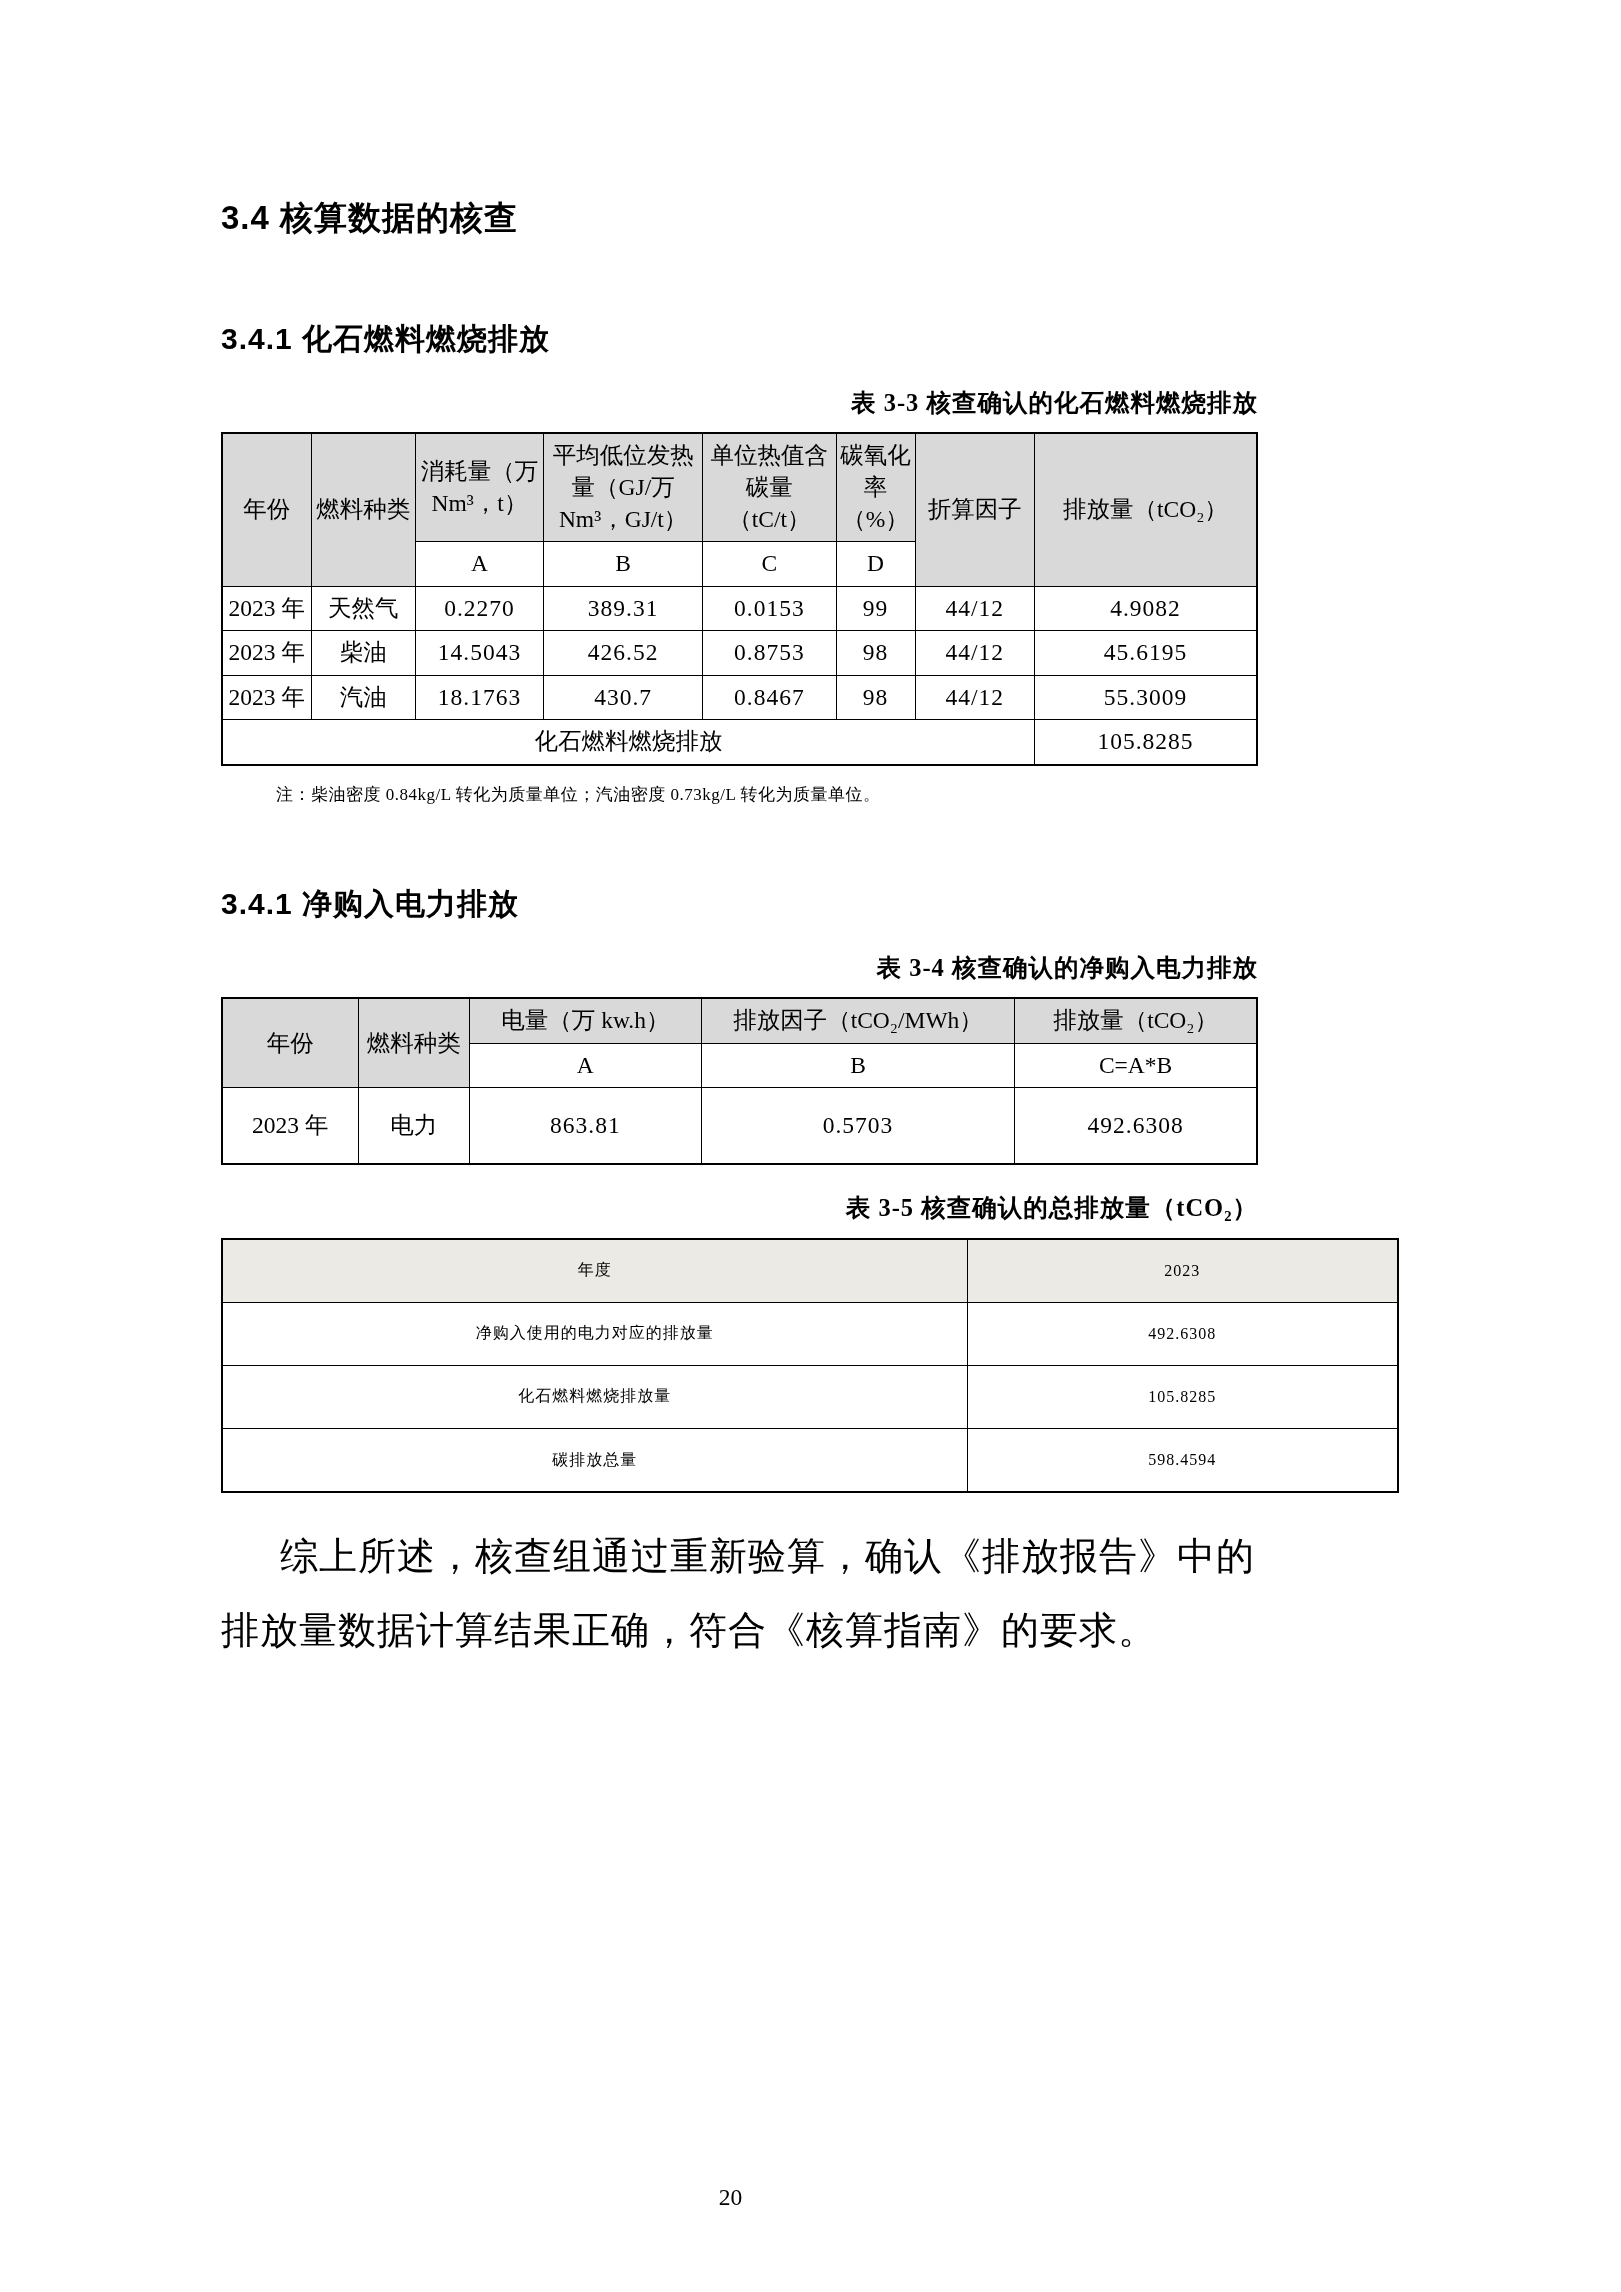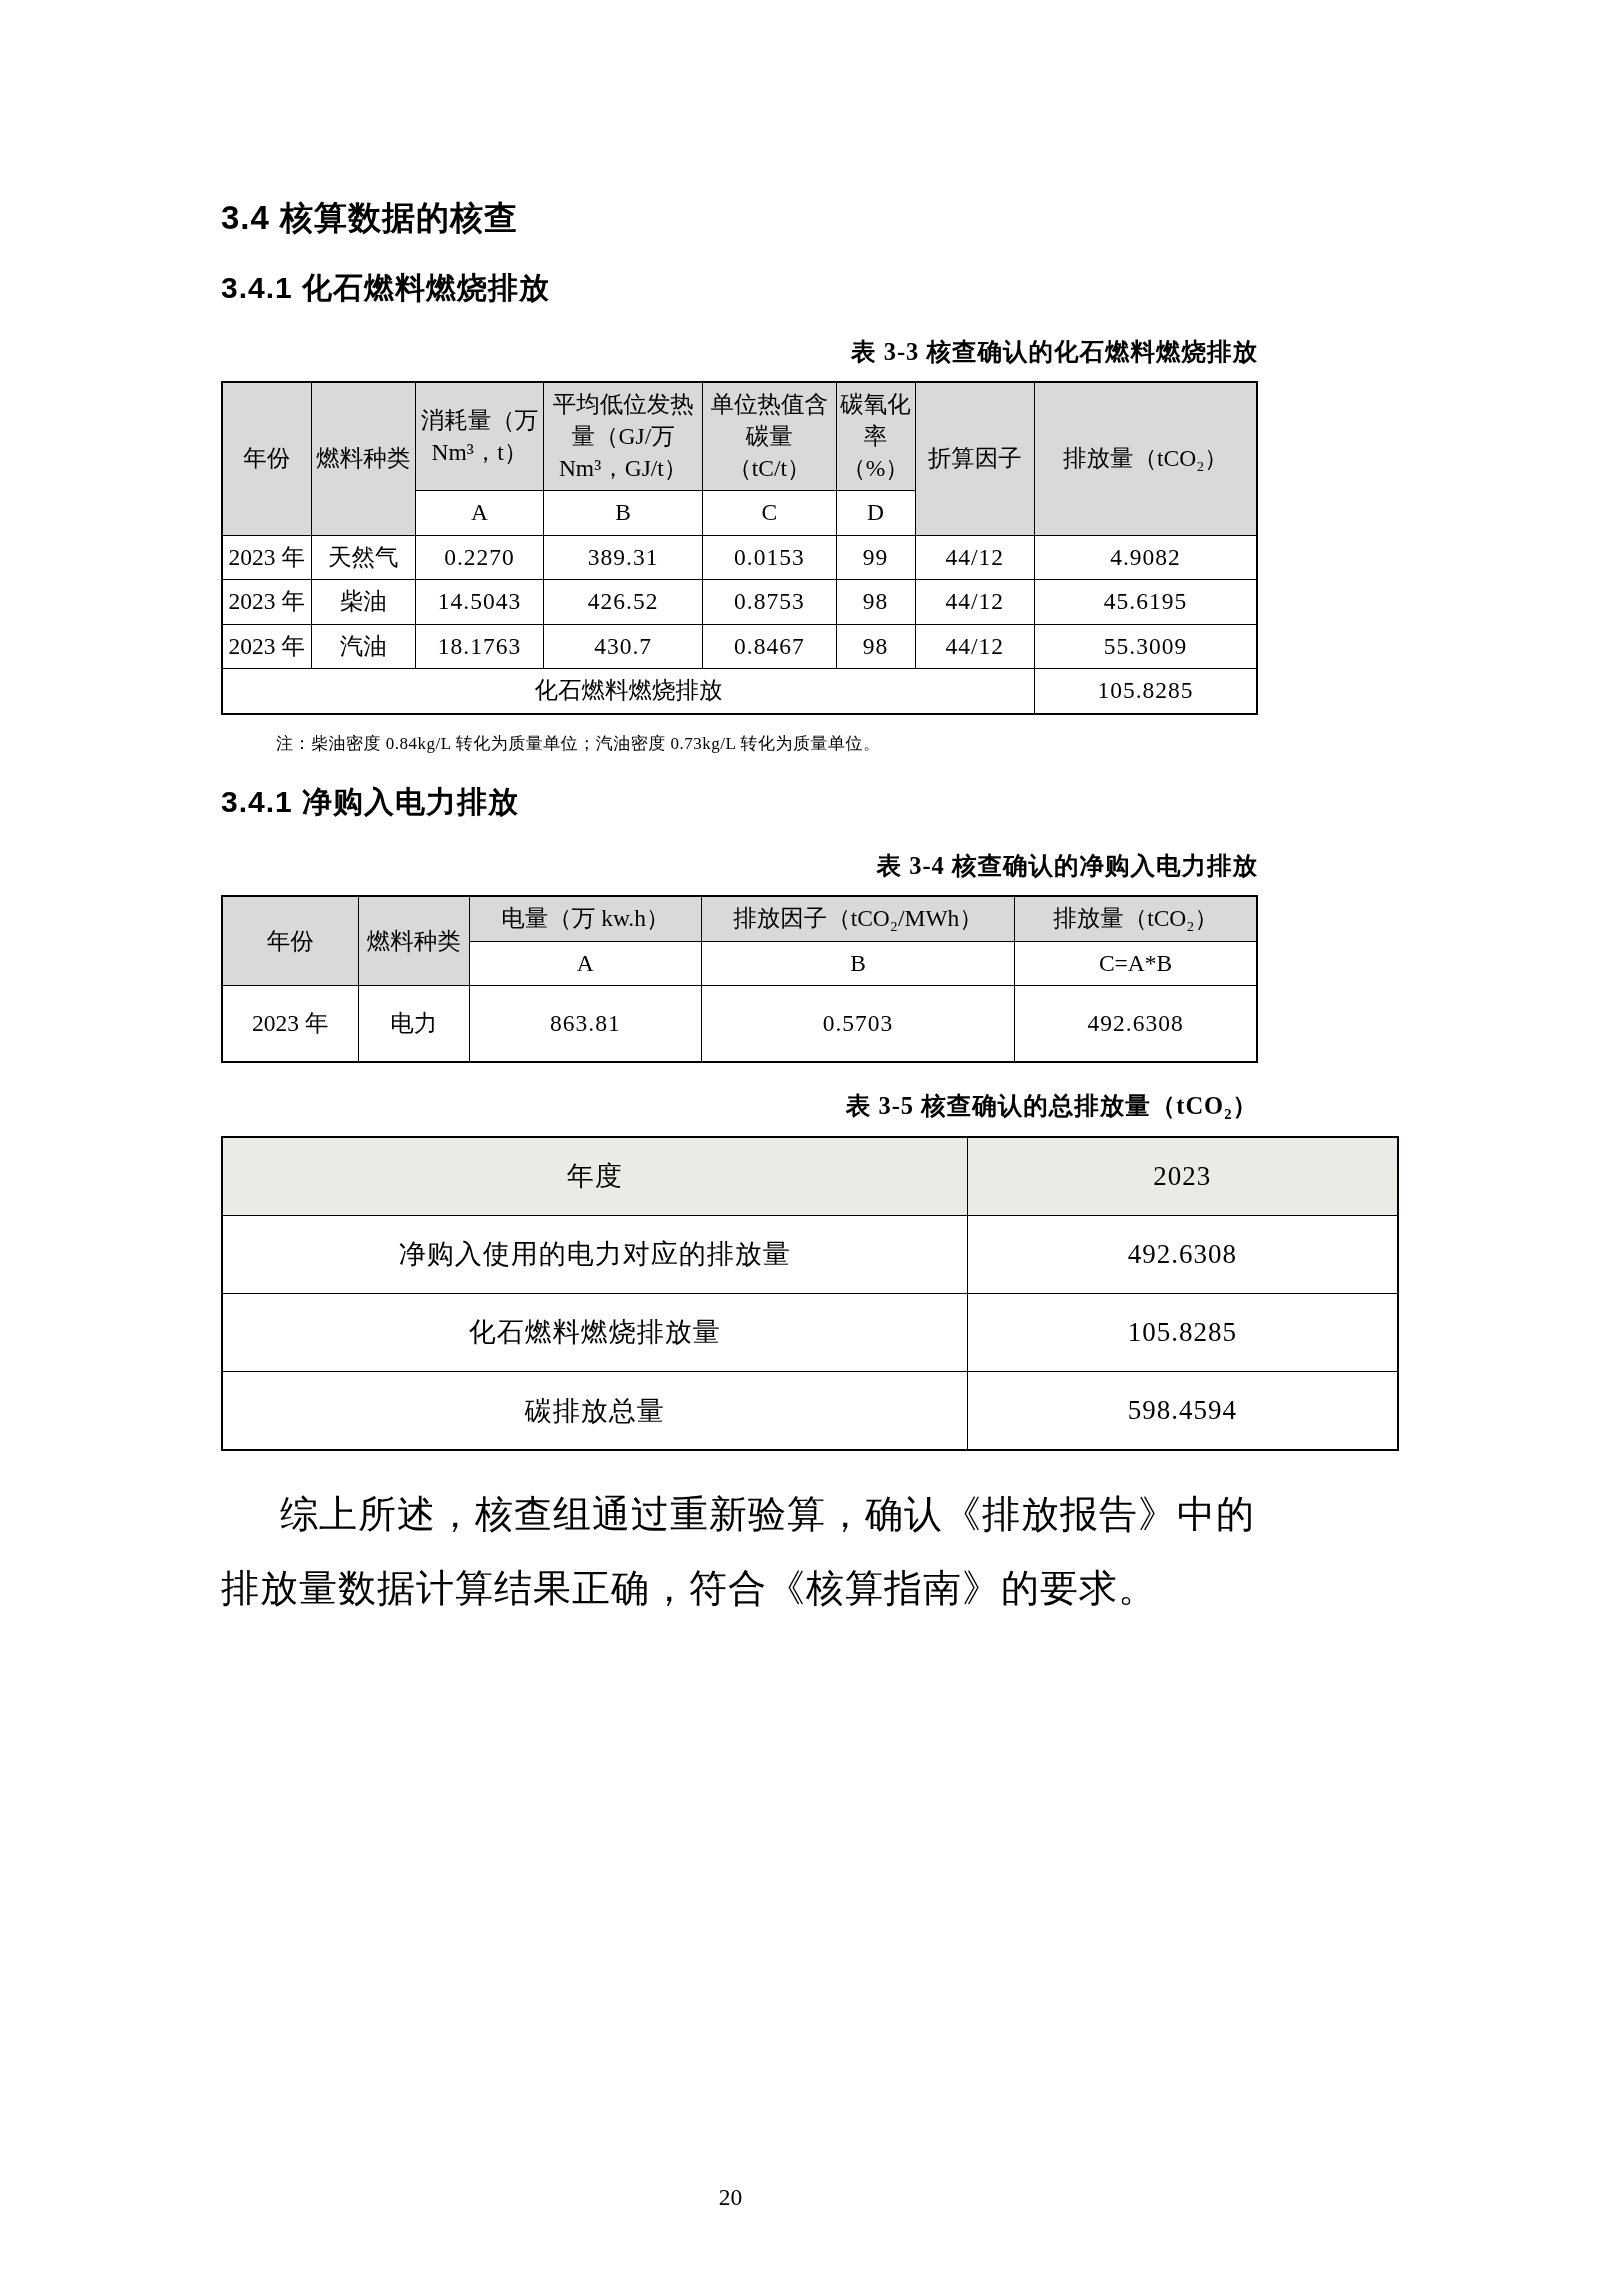--- a/index.html
+++ b/index.html
@@ -26,21 +26,21 @@
     font-family: "Liberation Sans", sans-serif;
     font-weight: bold;
     font-size: 33px;
     margin: 0 0 0 0;
     letter-spacing: 1px;
   }
   h2.subsec {
     font-family: "Liberation Sans", sans-serif;
     font-weight: bold;
     font-size: 30px;
-    margin: 27px 0 0 0;
+    margin: 78px 0 0 0;
     letter-spacing: 1px;
   }
   .tbl-caption {
     text-align: right;
     font-family: "Liberation Serif", serif;
     font-weight: bold;
     font-size: 24.5px;
     margin: 25.5px 0 13.7px 0;
     letter-spacing: 1px;
   }
@@ -73,21 +73,21 @@
     text-indent: 55px;
     letter-spacing: 0.5px;
   }
   table.t3 {
     border: 2px solid #000;
   }
   table.t3 td {
     border: 1px solid #000;
     text-align: center;
     vertical-align: middle;
-    font-size: 27px;
+    font-size: 16px;
     padding: 20.6px 3.9px;
     letter-spacing: 1px;
     margin-left: 20px;
   }
   table.t3 td.hdr {
     background: #eceae4;
   }
   p.body {
     font-size: 38px;
     line-height: 1.95;

